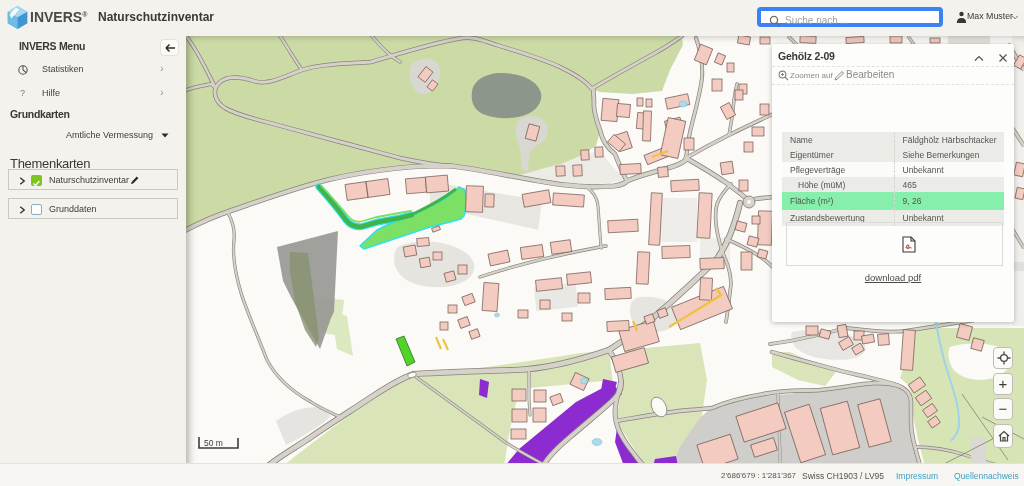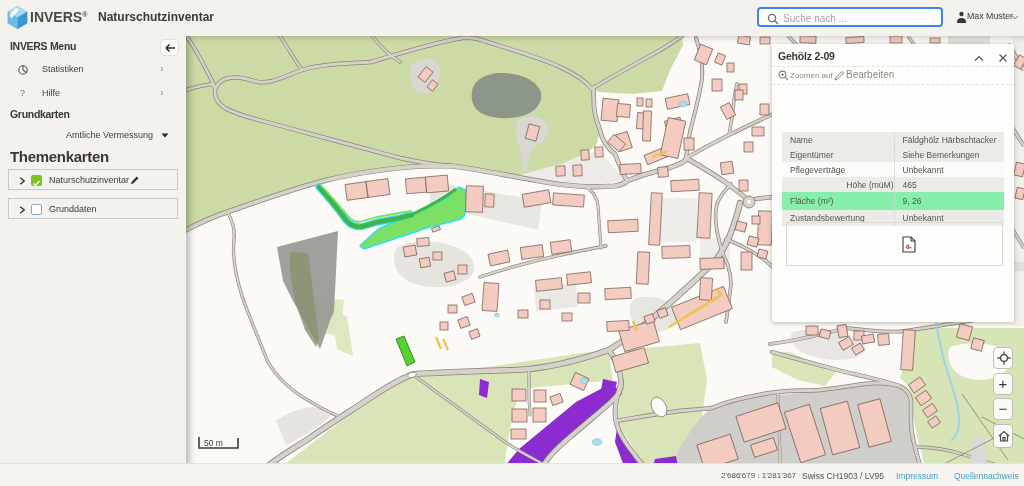--- a/index.html
+++ b/index.html
@@ -19,41 +19,41 @@
       <polygon points="11,0 22,6.5 11,13 0,6.5" fill="#a8d8f2"></polygon>
       <polygon points="11,13 22,6.5 22,19.5 11,26" fill="#3e97d3"></polygon>
       <polygon points="11,13 0,6.5 0,19.5 11,26" fill="#6cbbe8"></polygon>
       <polygon points="2,10 9,2 13,4 4,14" fill="#ffffff" opacity="0.9"></polygon>
     </svg>
 
     <div class="abs" style="left:30px;top:9px;font-size:14px;font-weight:bold;color:#4c4944;letter-spacing:0;">INVERS<span style="font-size:7px;vertical-align:5px;">®</span></div>
 
     <div class="abs" style="left:98px;top:10px;font-size:12px;font-weight:bold;color:#3b3833;">Naturschutzinventar</div>
 
-    <div class="abs" style="left:757px;top:7px;width:186px;height:20px;background:#fff;border:2px solid #3b82f6;border-radius:4px;">
+    <div class="abs" style="left:757px;top:7px;width:186px;height:20px;background:#fff;border:4px solid #3b82f6;border-radius:4px;">
       <svg class="abs" style="left:8px;top:4px;" width="12" height="12" viewBox="0 0 12 12">
         <circle cx="5" cy="5" r="3.6" fill="none" stroke="#6e6c66" stroke-width="1.3"></circle>
         <line x1="7.8" y1="7.8" x2="11" y2="11" stroke="#6e6c66" stroke-width="1.3"></line>
       </svg>
       <div class="abs" style="left:24px;top:4px;font-size:10px;color:#a2a09a;white-space:nowrap;">Suche nach ...</div>
     </div>
 
     <svg class="abs" style="left:956px;top:11px;" width="11" height="12" viewBox="0 0 13 14">
       <circle cx="6.5" cy="3.4" r="2.6" fill="#3a3834"></circle>
       <path d="M1 14 Q1 8.2 6.5 8.2 Q12 8.2 12 14 Z" fill="#3a3834"></path>
     </svg>
     <div class="abs" style="left:967px;top:11px;font-size:8.8px;color:#3a3834;white-space:nowrap;">Max Muster</div>
     <svg class="abs" style="left:1011px;top:15px;" width="8" height="5" viewBox="0 0 9 6">
       <path d="M1 1 L4.5 4.5 L8 1" fill="none" stroke="#6e6c66" stroke-width="1.2"></path>
     </svg>
   </div>
 
   <div class="abs" style="left:0;top:36px;width:186px;height:430px;background:#f4f2ec;">
 
-    <div class="abs" style="left:10px;top:4px;font-size:10.5px;font-weight:bold;color:#3b3833;letter-spacing:-0.3px;white-space:nowrap;">INVERS Menu</div>
+    <div class="abs" style="left:19px;top:4px;font-size:10.5px;font-weight:bold;color:#3b3833;letter-spacing:-0.3px;white-space:nowrap;">INVERS Menu</div>
 
     <div class="abs" style="left:160px;top:3px;width:19px;height:17px;background:#fcfbf9;border:1px solid #e3e1db;border-radius:4px;">
       <svg class="abs" style="left:3px;top:3px;" width="12" height="10" viewBox="0 0 12 10">
         <path d="M11 5 L2 5 M2 5 L5.5 1.5 M2 5 L5.5 8.5" fill="none" stroke="#2d2b27" stroke-width="1.5"></path>
       </svg>
     </div>
 
     <div class="abs" style="left:0;top:26px;width:186px;height:16px;">
       <svg class="abs" style="left:18px;top:3px;" width="10" height="10" viewBox="0 0 10 10">
         <circle cx="5" cy="5" r="4.2" fill="none" stroke="#55534e" stroke-width="1.1"></circle>
@@ -69,21 +69,21 @@
       <div class="abs" style="left:160px;top:0;font-size:11px;color:#9a9892;">›</div>
     </div>
 
     <div class="abs" style="left:10px;top:72px;font-size:10.5px;font-weight:bold;color:#3b3833;letter-spacing:-0.3px;white-space:nowrap;">Grundkarten</div>
 
     <div class="abs" style="left:18px;top:94px;font-size:9px;color:#3f3d38;white-space:nowrap;margin-left:48px;">Amtliche Vermessung</div>
     <svg class="abs" style="left:161px;top:97px;" width="8" height="5" viewBox="0 0 8 5">
       <path d="M0.5 0.5 L4 4.5 L7.5 0.5 Z" fill="#2d2b27"></path>
     </svg>
 
-    <div class="abs" style="left:10px;top:112px;font-size:15px;font-weight:bold;color:#3b3833;letter-spacing:-0.3px;white-space:nowrap;">Themenkarten</div>
+    <div class="abs" style="left:10px;top:120px;font-size:13px;font-weight:normal;color:#3b3833;letter-spacing:-0.3px;white-space:nowrap;">Themenkarten</div>
 
     <div class="abs" style="left:8px;top:133px;width:170px;height:21px;border:1px solid #c9c8c2;">
       <svg class="abs" style="left:10px;top:6.5px;" width="6.5" height="8" viewBox="0 0 8 10">
         <path d="M1.5 1 L6.5 5 L1.5 9" fill="none" stroke="#2d2b27" stroke-width="1.6"></path>
       </svg>
       <div class="abs" style="left:22px;top:4.5px;width:11px;height:11px;background:#7cc41f;border-radius:2px;">
         <svg width="11" height="11" viewBox="0 0 11 11">
             <path d="M2.6 5.6 L4.5 7.4 L8.4 3.0" fill="none" stroke="#fff" stroke-width="1.4"></path>
           </svg>
       </div>
@@ -498,21 +498,21 @@
             </tr>
         <tr style="background:#ebebe8;height:15px;">
               <td style="padding-left:8px;">Eigentümer</td>
               <td style="padding-left:8px;border-left:1px dashed #d8d7d2;">Siehe Bemerkungen</td>
             </tr>
         <tr style="background:#fbfbfa;height:15px;">
               <td style="padding-left:8px;">Pflegeverträge</td>
               <td style="padding-left:8px;border-left:1px dashed #d8d7d2;">Unbekannt</td>
             </tr>
         <tr style="background:#ebebe8;height:15px;">
-              <td style="padding-left:4px;text-align:right;">Höhe (müM)</td>
+              <td style="padding-left:16px;">Höhe (müM)</td>
               <td style="padding-left:8px;border-left:1px dashed #d8d7d2;">465</td>
             </tr>
         <tr style="background:#86efac;height:18px;">
               <td style="padding-left:8px;">Fläche (m²)</td>
               <td style="padding-left:8px;border-left:1px dashed #d8d7d2;">9, 26</td>
             </tr>
         <tr style="background:#ebebe8;height:16px;">
               <td style="padding-left:8px;">Zustandsbewertung</td>
               <td style="padding-left:8px;border-left:1px dashed #d8d7d2;">Unbekannt</td>
             </tr>
@@ -521,20 +521,21 @@
     </div>
 
     <div class="abs" style="left:14px;top:178px;width:217px;height:44px;border:1px solid #dbdad5;">
       <svg class="abs" style="left:115px;top:13px;" width="14" height="17" viewBox="0 0 14 17">
         <path d="M1 1 L9 1 L13 5 L13 16 L1 16 Z" fill="none" stroke="#3d3b37" stroke-width="1.1"></path>
         <path d="M9 1 L9 5 L13 5" fill="none" stroke="#3d3b37" stroke-width="1.1"></path>
         <path d="M4 12 Q5 8 6.5 9 Q8 10 5 12.5 Q9 11 9.5 12" fill="none" stroke="#a33" stroke-width="1"></path>
       </svg>
     </div>
 
+    <div class="abs" style="left:0;top:228px;width:242px;text-align:center;font-size:9.5px;color:#4c4a46;text-decoration:underline;">download pdf</div>
   </div>
 
   <div class="abs" style="left:0;top:463px;width:1024px;height:23px;background:#f6f5f1;border-top:1px solid #e4e2dd;">
     <div class="abs" style="left:721px;top:7px;font-size:8px;color:#55534e;white-space:nowrap;">2'686'679 : 1'281'367</div>
     <div class="abs" style="left:802px;top:7px;font-size:8.5px;color:#55534e;white-space:nowrap;">Swiss CH1903 / LV95</div>
     <div class="abs" style="left:896px;top:7px;font-size:8.5px;color:#3f9fc4;white-space:nowrap;">Impressum</div>
     <div class="abs" style="left:954px;top:7px;font-size:8.5px;color:#3f9fc4;white-space:nowrap;">Quellennachweis</div>
   </div>
 
 </div>

